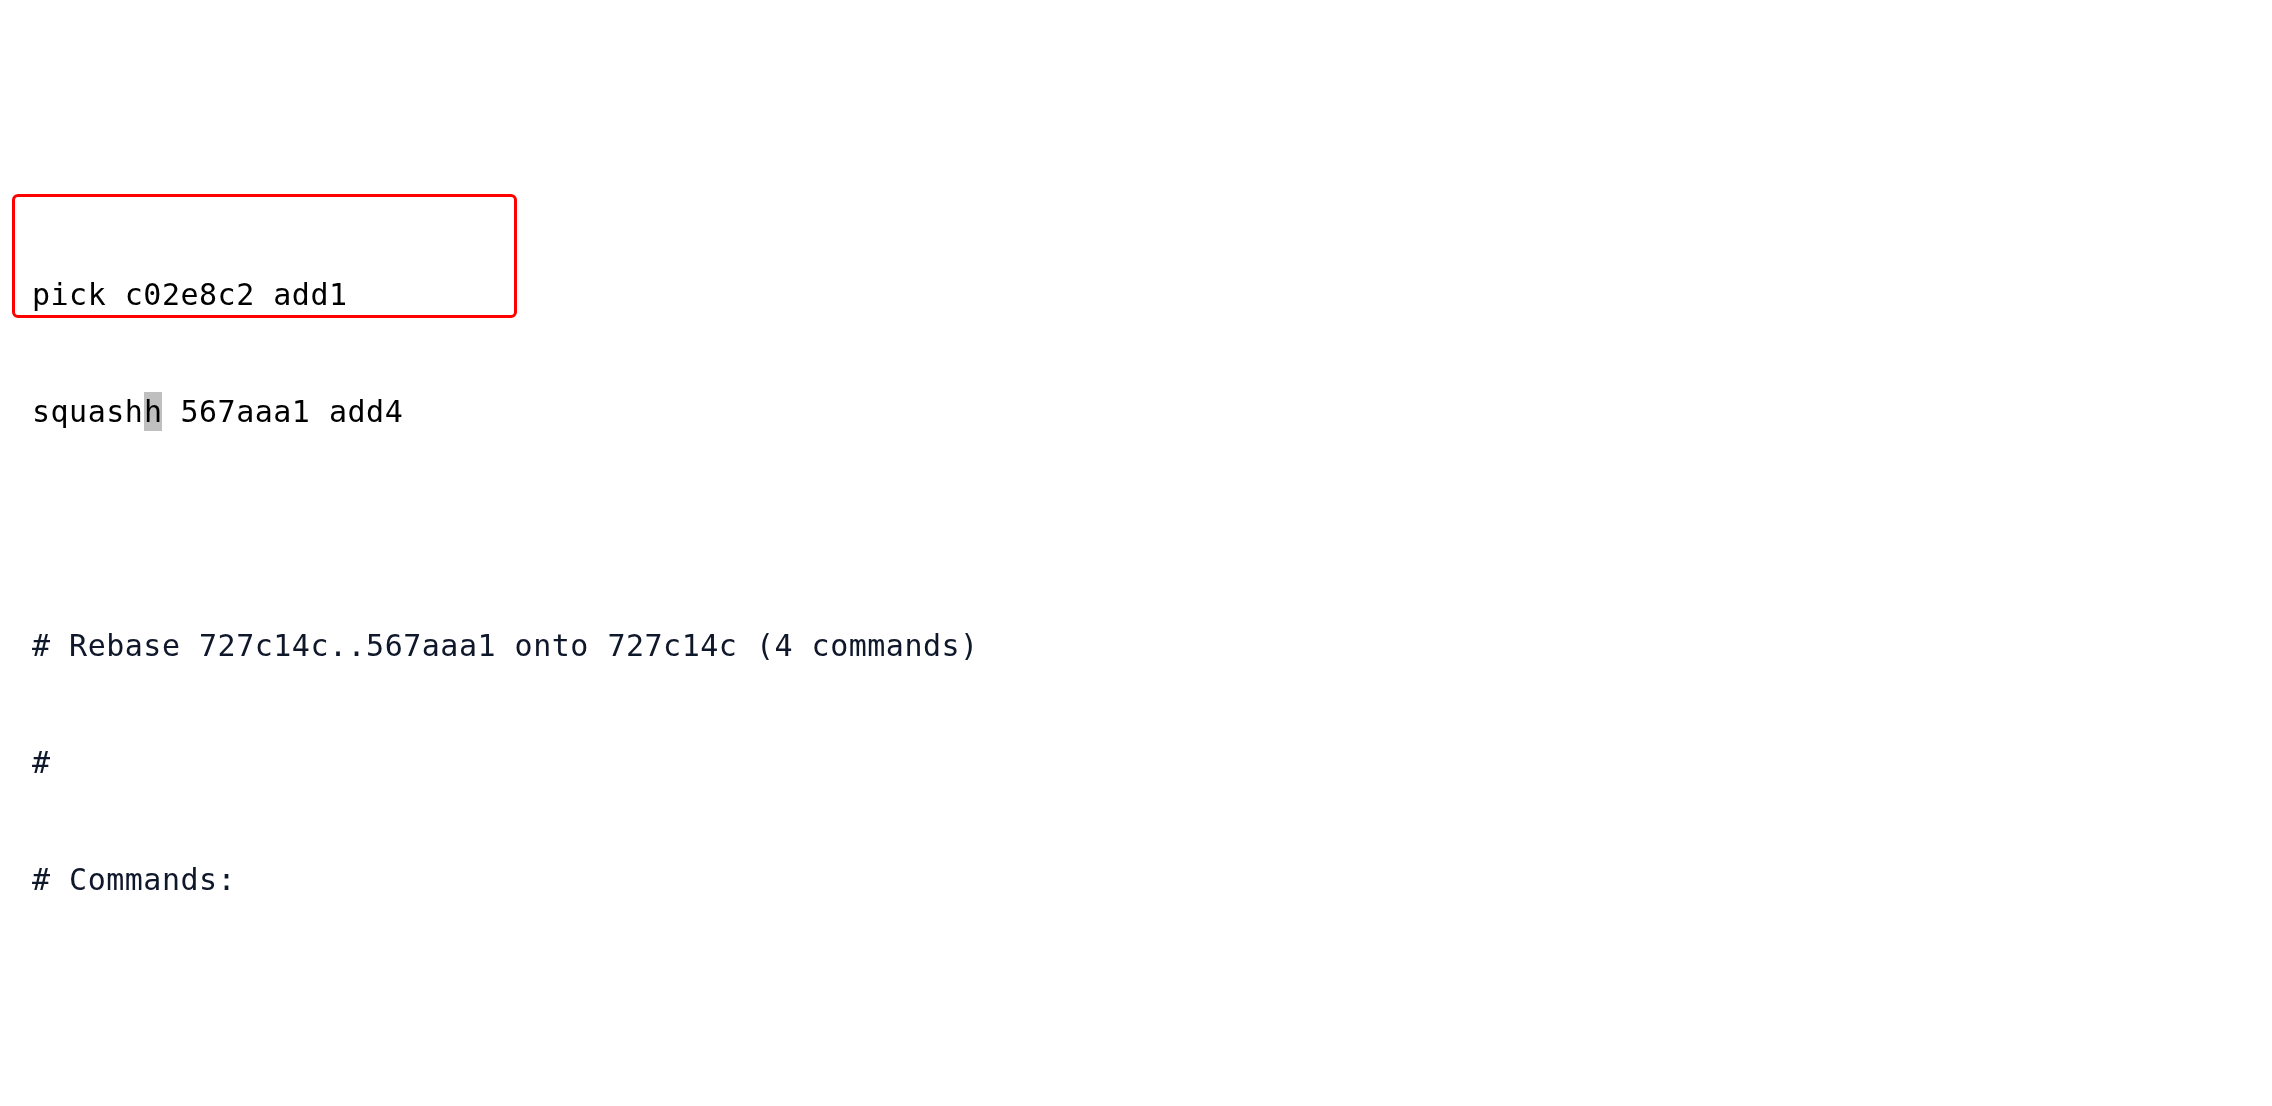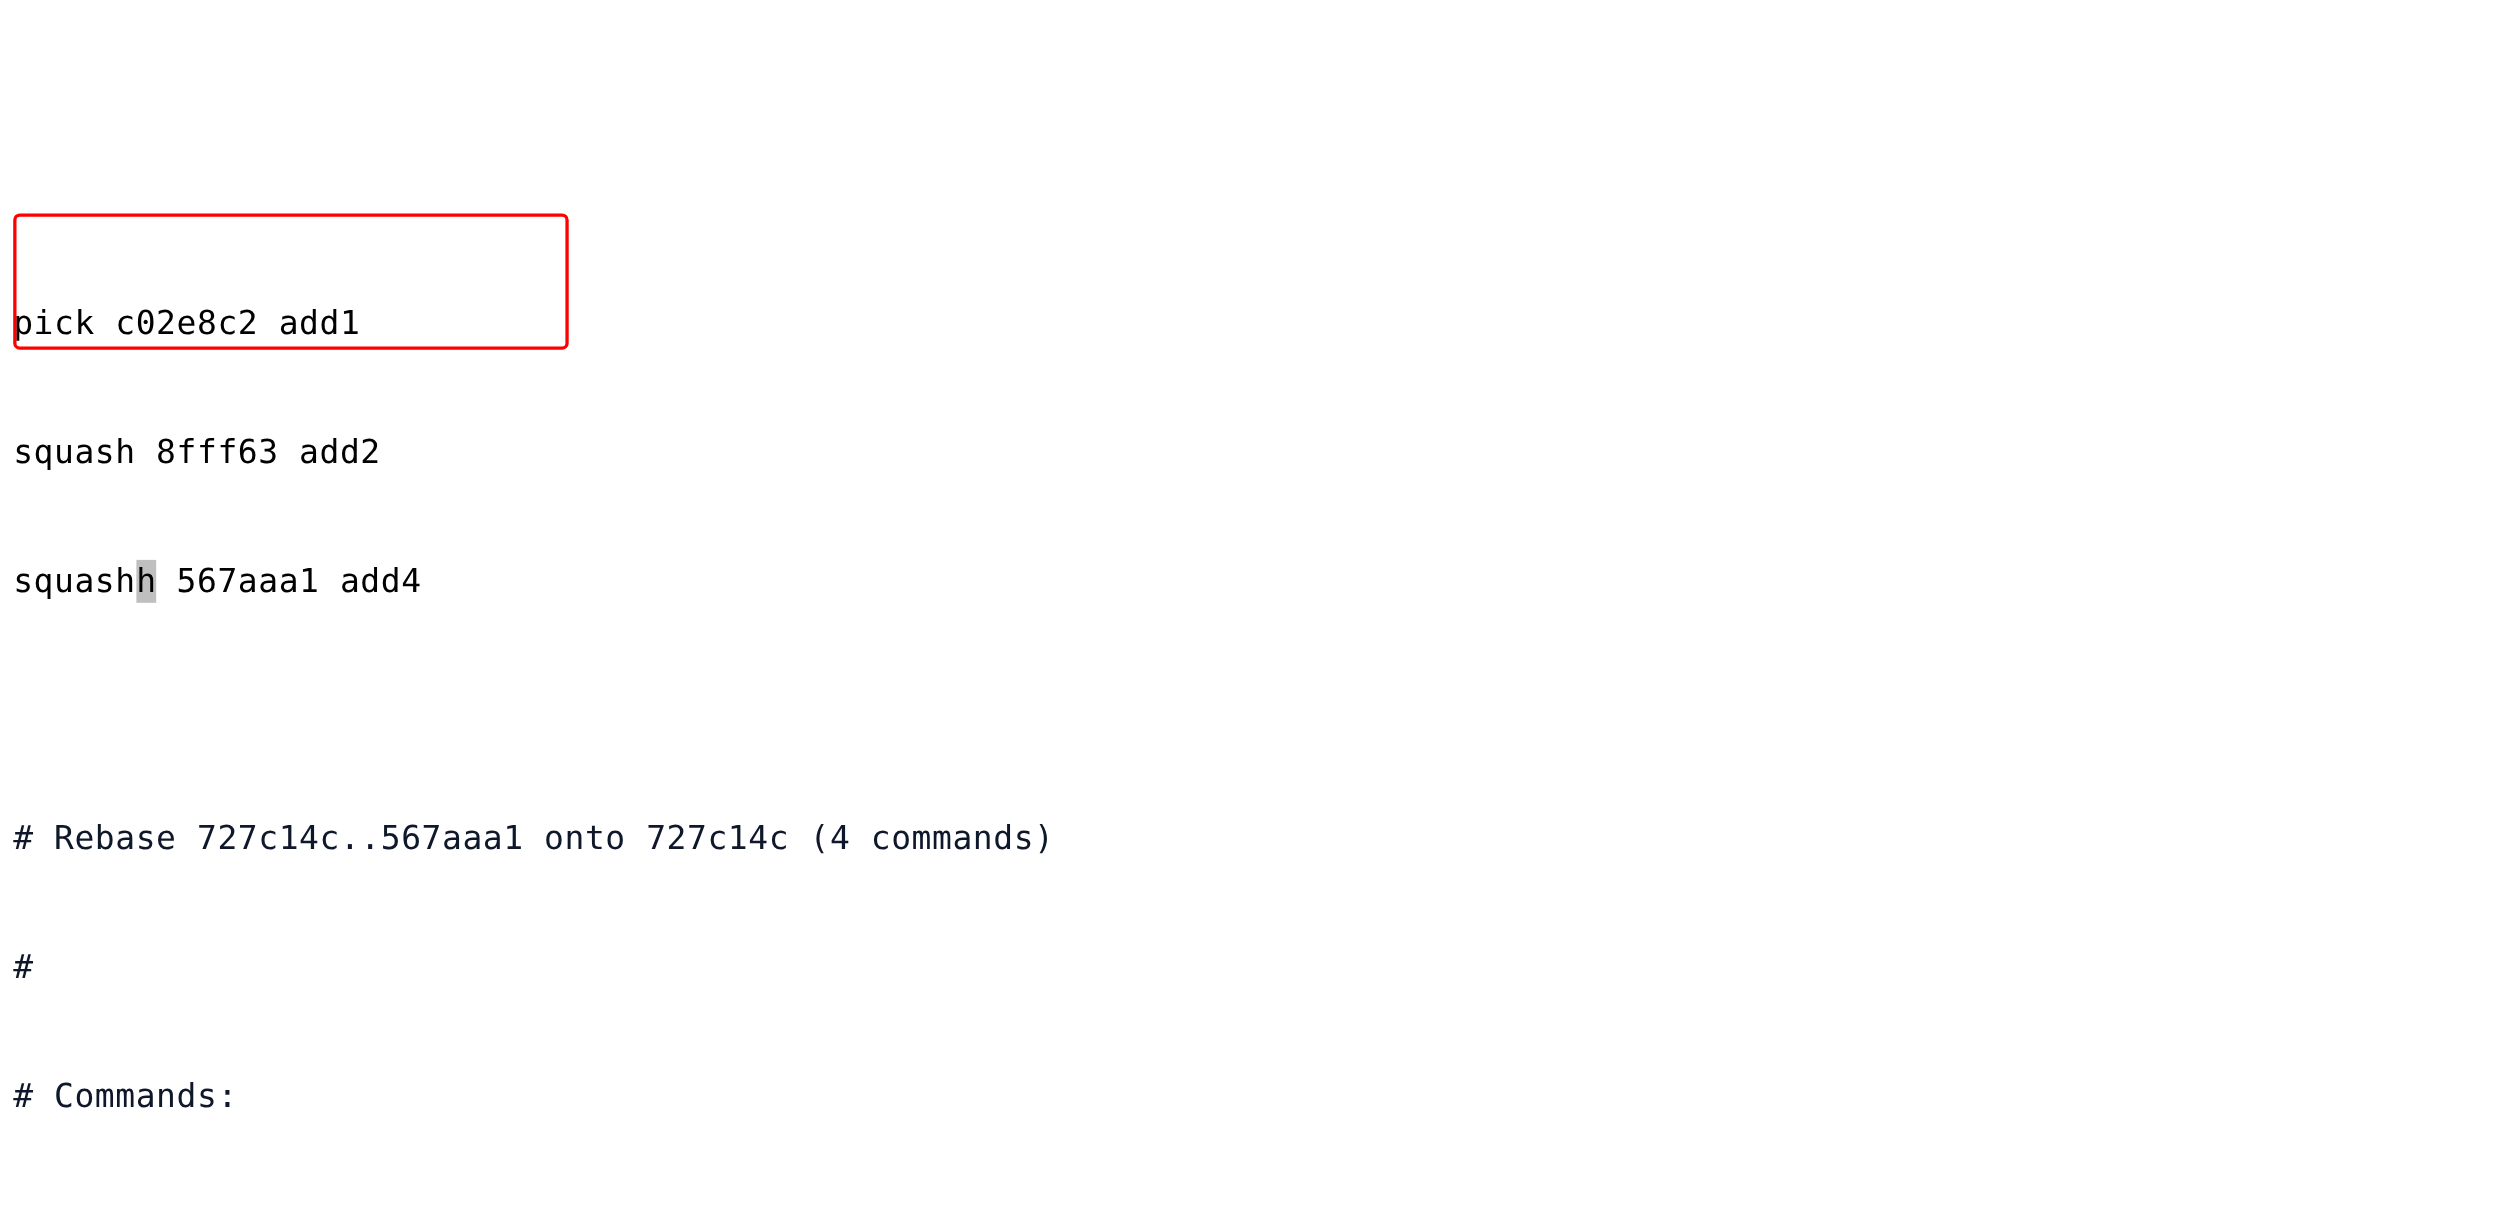--- a/index.html
+++ b/index.html
@@ -16,20 +16,21 @@
       padding: 2px 12px;
       white-space: pre;
       letter-spacing: 0.5px;
     }
     .editor {
       position: relative;
     }
     .line {
       display: block;
       height: 39px;
+      margin-left: 20px;
     }
     .highlight-box {
       position: absolute;
       border: 3px solid #ff0000;
       border-radius: 6px;
       left: 0px;
       top: 36px;
       width: 505px;
       height: 124px;
       pointer-events: none;
@@ -46,21 +47,20 @@
     }
   </style>
 </head>
 <body>
 
 
 
 <div class="editor">
   <div class="highlight-box"></div>
   <span class="line">pick c02e8c2 add1</span>
-  <span class="line">squash 8fff63 add2</span>
   <span class="line" id="cursor-line"><span>squash</span><span>h</span><span class="cursor">h</span><span> 567aaa1 add4</span></span>
   <span class="line"></span>
   <span class="line dimmed"># Rebase 727c14c..567aaa1 onto 727c14c (4 commands)</span>
   <span class="line dimmed">#</span>
   <span class="line dimmed"># Commands:</span>
   
   
   
   
   

